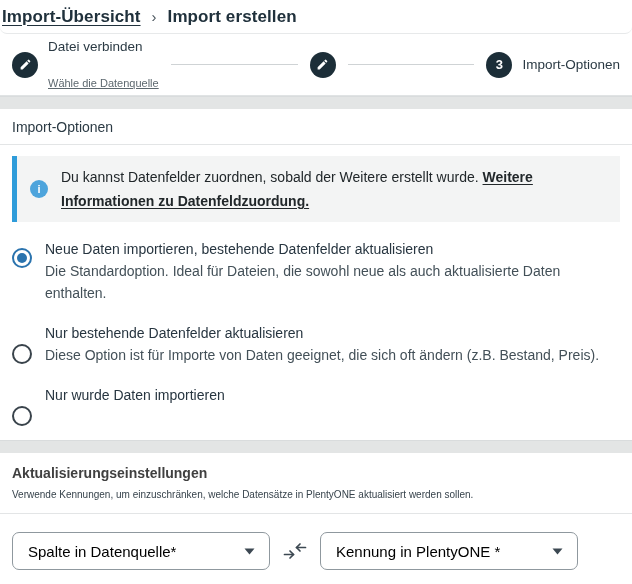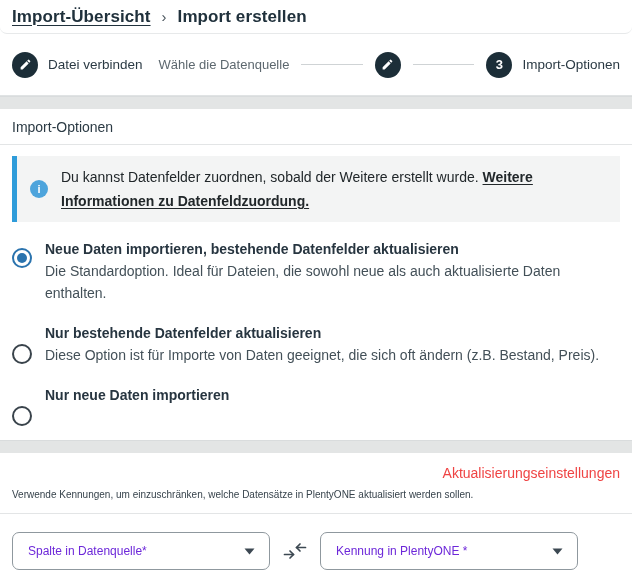--- a/index.html
+++ b/index.html
@@ -1,36 +1,36 @@
 <!DOCTYPE html>
 <html><head>
 <meta charset="utf-8">
 <style>
   * { margin:0; padding:0; box-sizing:border-box; }
   html,body { width:632px; height:584px; background:#ffffff; overflow:hidden;
               font-family:"Liberation Sans","DejaVu Sans",sans-serif; color:#25333e; }
 
   
-  .breadcrumb-bar { height:34px; display:flex; align-items:center; padding:0 12px;
+  .breadcrumb-bar { height:34px; display:flex; align-items:center; padding:0 2px;
                     border-bottom:1px solid #e7e9ea;border-radius:7px; }
   .crumb { font-size:17px; font-weight:700; color:#20313c; letter-spacing:.1px; }
   .crumb-link { text-decoration:underline; text-underline-offset:3px; cursor:pointer; }
   .crumb-sep { font-size:15px; color:#48535b; margin:0 11px; font-weight:400; }
 
   
   .stepper { height:62px; display:flex; align-items:center; padding:0 12px;
              border-bottom:1px solid #e0e3e4; }
   .step { display:flex; align-items:center; gap:10px; flex:none; }
   .step-circle { width:26px; height:26px; border-radius:50%; background:#1c2e38;
                  display:flex; align-items:center; justify-content:center; flex:none; }
   .step-circle svg { display:block; }
   .step-num { color:#ffffff; font-size:13px; font-weight:700; }
-  .step-text { display:flex; line-height:20px;gap:16px; }
+  .step-text { display:flex; flex-direction:column; line-height:20px;gap:16px; }
   .step-title { font-size:13.5px; color:#2b3a44; }
-  .step-sub { font-size:13px; color:#5d686f; }
+  .step-sub { font-size:11px; color:#5d686f;text-decoration:underline; }
   .step-active .step-sub { color:#2b3a44; }
   .step-connector { flex:1; height:1px; background:#cfd3d5; margin:0 12px; }
 
   .gray-band { height:13px; background:#e3e5e5; border-top:1px solid #d9dcdd; }
 
   
   .section-header { height:36px; display:flex; align-items:center; padding:0 12px;
                     font-size:14px; color:#2b3a44; border-bottom:1px solid #e3e5e6; }
 
   .info-box { margin:11px 12px 14px 12px; background:#f3f4f4; border-left:5px solid #2f9cda;
@@ -44,34 +44,34 @@
   .radio-group { padding:2px 12px 14px 12px; }
   .radio-option { display:flex; gap:13px; margin-bottom:18px; }
   .radio-option:last-child { margin-bottom:0; }
   .radio-circle { width:20px; height:20px; border-radius:50%; border:2px solid #39434b;
                   flex:none; margin-top:22px; align-self:flex-start;
                   display:flex; align-items:center; justify-content:center; cursor:pointer; }
   .radio-option.selected .radio-circle { border-color:#2a73ae; }
   .radio-dot { width:10px; height:10px; border-radius:50%; background:transparent; }
   .radio-option.selected .radio-dot { background:#2a73ae; }
   .radio-texts { line-height:21px; max-width:565px; }
-  .radio-label { font-size:14px; color:#273540;font-weight:bold; }
+  .radio-label { font-size:14px; color:#273540; }
   .radio-desc { font-size:14px; color:#435058; }
   .radio-option.first .radio-circle { margin-top:10px; }
 
   
   .upd-head-block { padding:9px 12px 7px 12px; border-bottom:1px solid #e3e5e6; }
-  .upd-title { font-size:14px; font-weight:400; color:#ef4444; line-height:22px;text-align:right; }
+  .upd-title { font-size:14px; font-weight:700; color:#404040; line-height:22px; }
   .upd-desc { font-size:10px; color:#37434c; line-height:22px; max-width:600px; }
 
   .mapping-row { display:flex; align-items:center; padding:18px 12px 0 12px; gap:0; }
   .select-box { width:258px; height:38px; border:1px solid #8f989e; border-radius:7px;
                 display:flex; align-items:center; justify-content:space-between;
                 padding:0 14px 0 15px; cursor:pointer; background:#ffffff; }
-  .select-value { font-size:12px; color:#6d28d9; }
+  .select-value { font-size:15px; color:#000000; }
   .select-box svg { flex:none; }
   .merge-wrap { width:50px; display:flex; align-items:center; justify-content:center; flex:none; }
 </style>
 </head>
 <body>
 
 <div class="breadcrumb-bar">
   <span class="crumb crumb-link">Import-Übersicht</span>
   <span class="crumb-sep">›</span>
   <span class="crumb">Import erstellen</span>
@@ -144,21 +144,21 @@
       <span class="radio-label">Nur bestehende Datenfelder aktualisieren</span><br>
       <span class="radio-desc">Diese Option ist für Importe von Daten geeignet, die sich oft ändern (z.B. Bestand, Preis).</span>
     </span>
   </div>
 
   <div class="radio-option">
     <span class="radio-circle">
         <span class="radio-dot"></span>
       </span>
     <span class="radio-texts">
-      <span class="radio-label">Nur neue Daten importieren</span><br>
+      <span class="radio-label">Nur wurde Daten importieren</span><br>
     </span>
   </div>
 </div>
 
 <div class="gray-band"></div>
 
 <div class="upd-head-block">
   <div class="upd-title">Aktualisierungseinstellungen</div>
   <div class="upd-desc">Verwende Kennungen, um einzuschränken, welche Datensätze in PlentyONE aktualisiert werden sollen.</div>
 </div>

